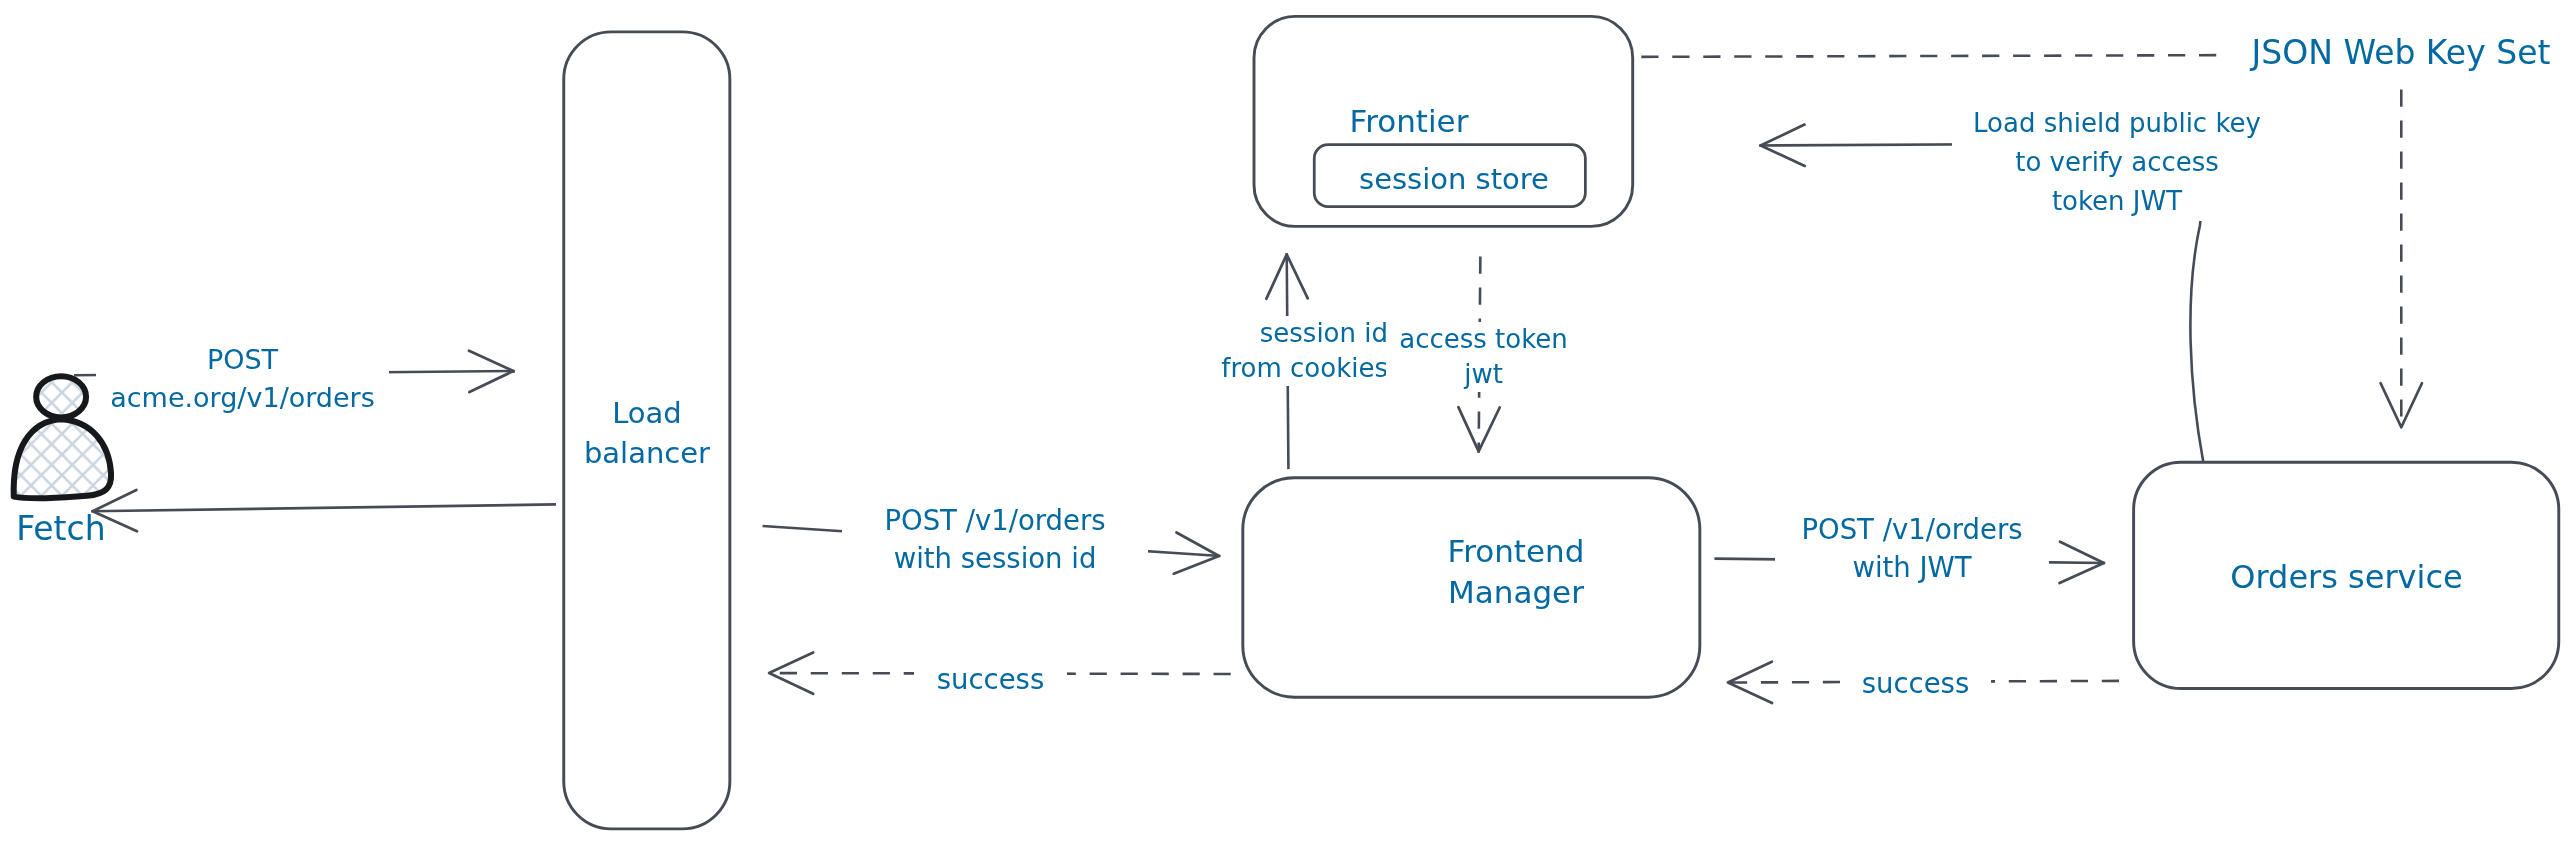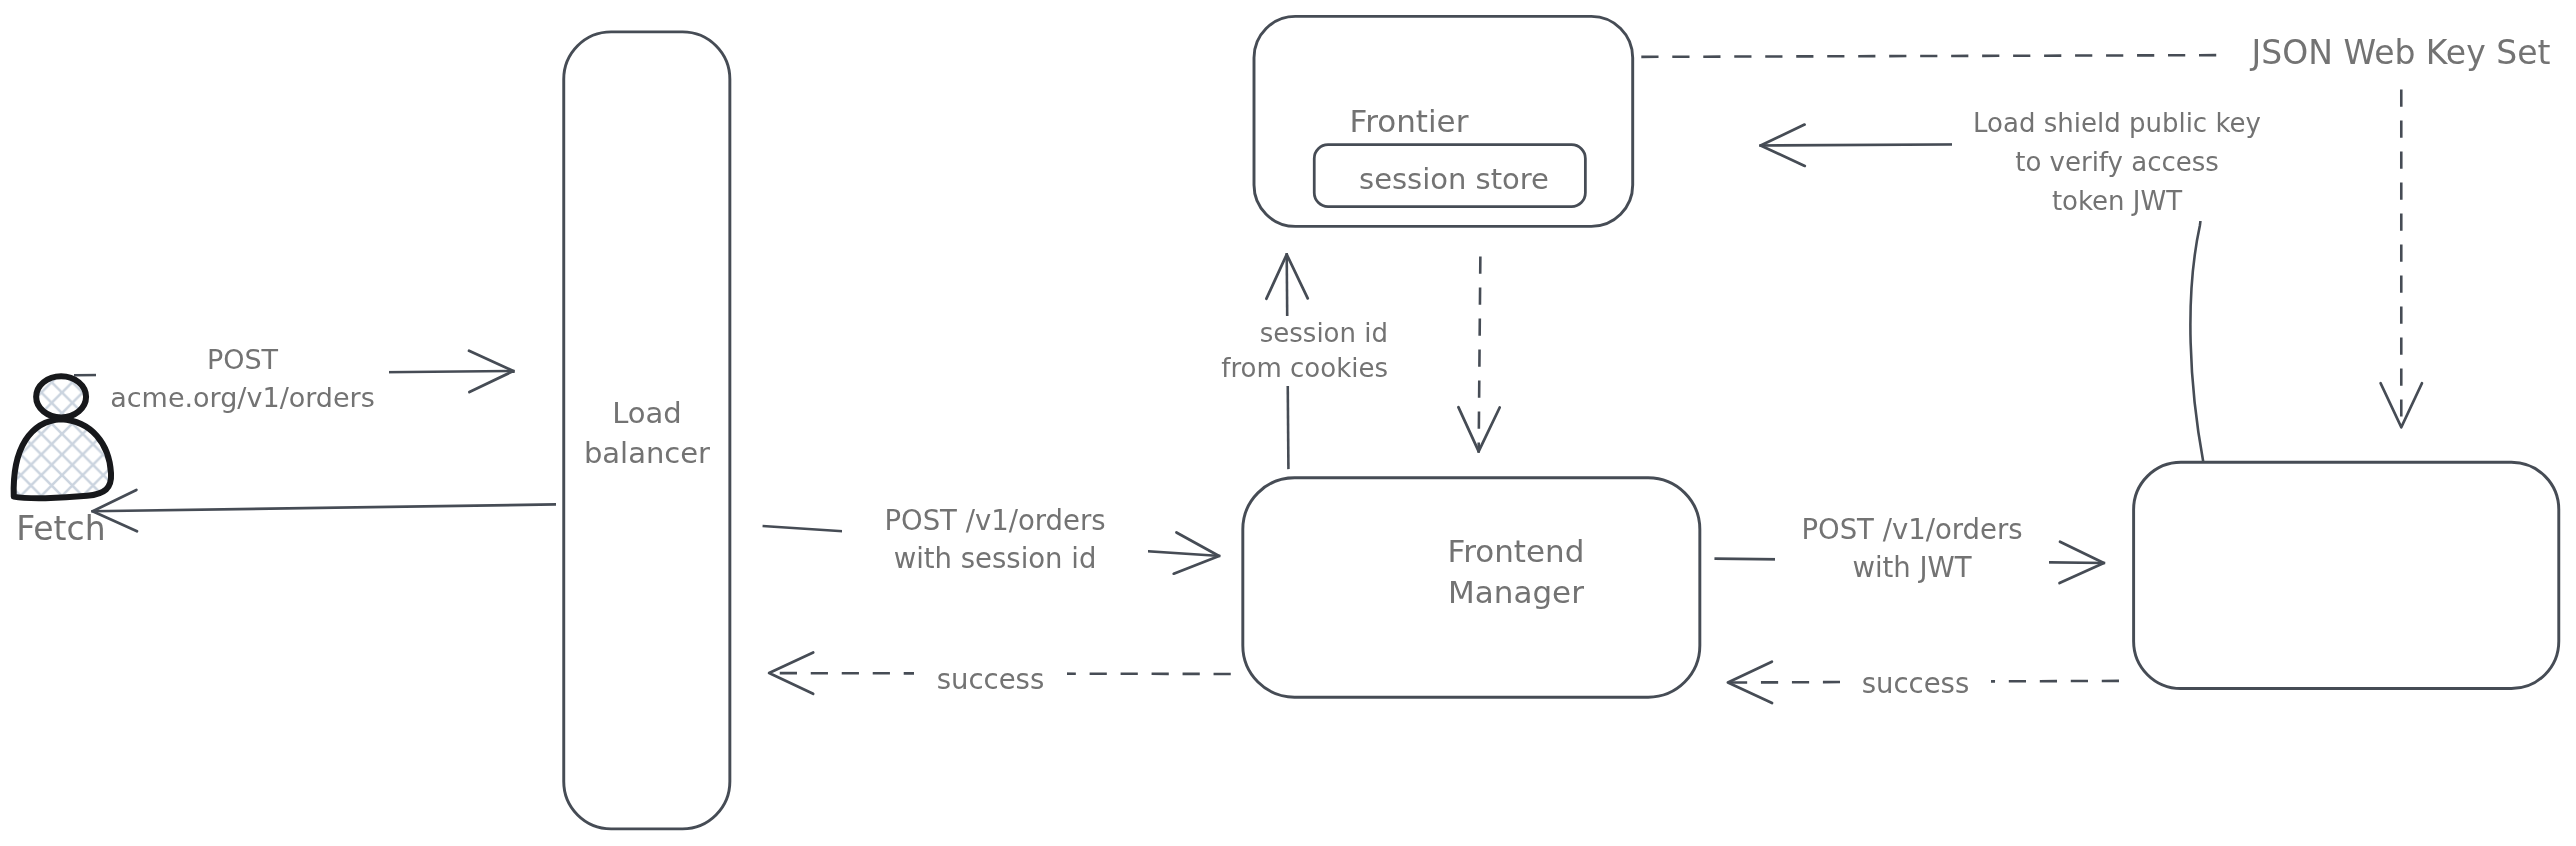--- a/index.html
+++ b/index.html
@@ -1,19 +1,19 @@
 <!DOCTYPE html>
 <html style="font-size:13.8px"><head>
 <meta charset="utf-8">
 <style>
   html,body{margin:0;padding:0;background:#ffffff;}
   #canvas{position:relative;width:2576px;height:847px;background:#ffffff;overflow:hidden;
           font-family:"DejaVu Sans","Liberation Sans",sans-serif;}
   #wires{position:absolute;left:0;top:0;}
-  .lbl{position:absolute;text-align:center;white-space:pre-line;color:#737373;
+  .lbl{position:absolute;text-align:center;white-space:pre-line;color:#0369a1;
        font-family:"DejaVu Sans","Liberation Sans",sans-serif;}
   .bg{background:#ffffff;}
   .fs30{font-size:26px;line-height:35px;}
   .fs31{font-size:27px;line-height:38px;}
   .fs32{font-size:27.5px;line-height:38px;}
   .fs34{font-size:29px;line-height:40px;}
   .fs36{font-size:31px;line-height:41px;}
   .fs37{font-size:32px;line-height:40px;}
   .fs38{font-size:33px;line-height:40px;}
 </style>
@@ -69,29 +69,32 @@
 
   <div class="lbl fs32 bg" style="left:914px;top:660px;width:153px;">success</div>
 
   <div class="lbl fs36" style="left:1257px;top:101px;width:304px;">Frontier</div>
 
   <div class="lbl fs34" style="left:1325px;top:159px;width:258px;">session store</div>
 
   <div class="lbl fs30 bg" style="left:1190px;top:316px;width:198px;text-align:right;">session id
 from cookies</div>
 
+  <div class="lbl fs30 bg" style="left:1386px;top:322px;width:195px;">access token
+jwt</div>
 
   <div class="lbl fs36" style="left:1243px;top:531px;width:546px;">Frontend
 Manager</div>
 
   <div class="lbl fs32 bg" style="left:1775px;top:510px;width:274px;">POST /v1/orders
 with JWT</div>
 
   <div class="lbl fs32 bg" style="left:1840px;top:664px;width:151px;">success</div>
 
+  <div class="lbl fs37" style="left:2134px;top:557px;width:425px;">Orders service</div>
 
   <div class="lbl fs38" style="left:2235px;top:33px;width:332px;">JSON Web Key Set</div>
 
   <div class="lbl fs30 bg" style="left:1952px;top:104px;width:330px;line-height:39px;">Load shield public key
 to verify access
 token JWT</div>
 
 </div>
 
 

